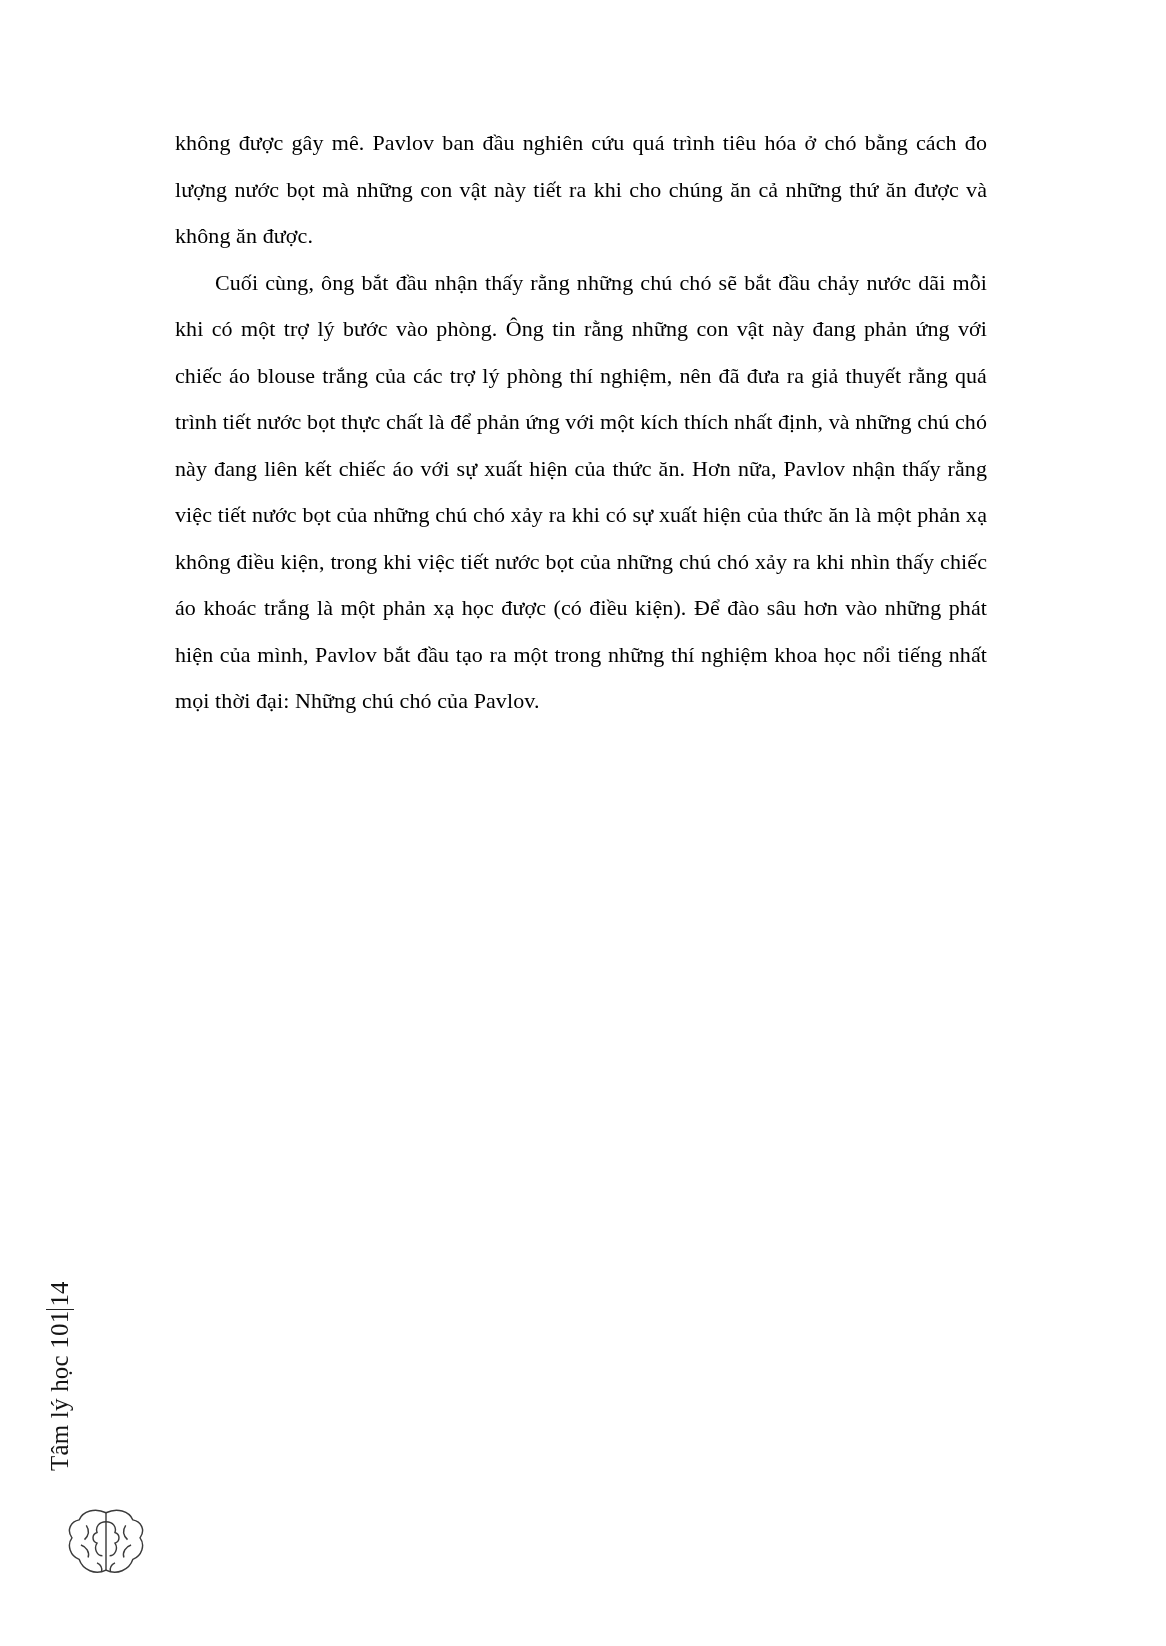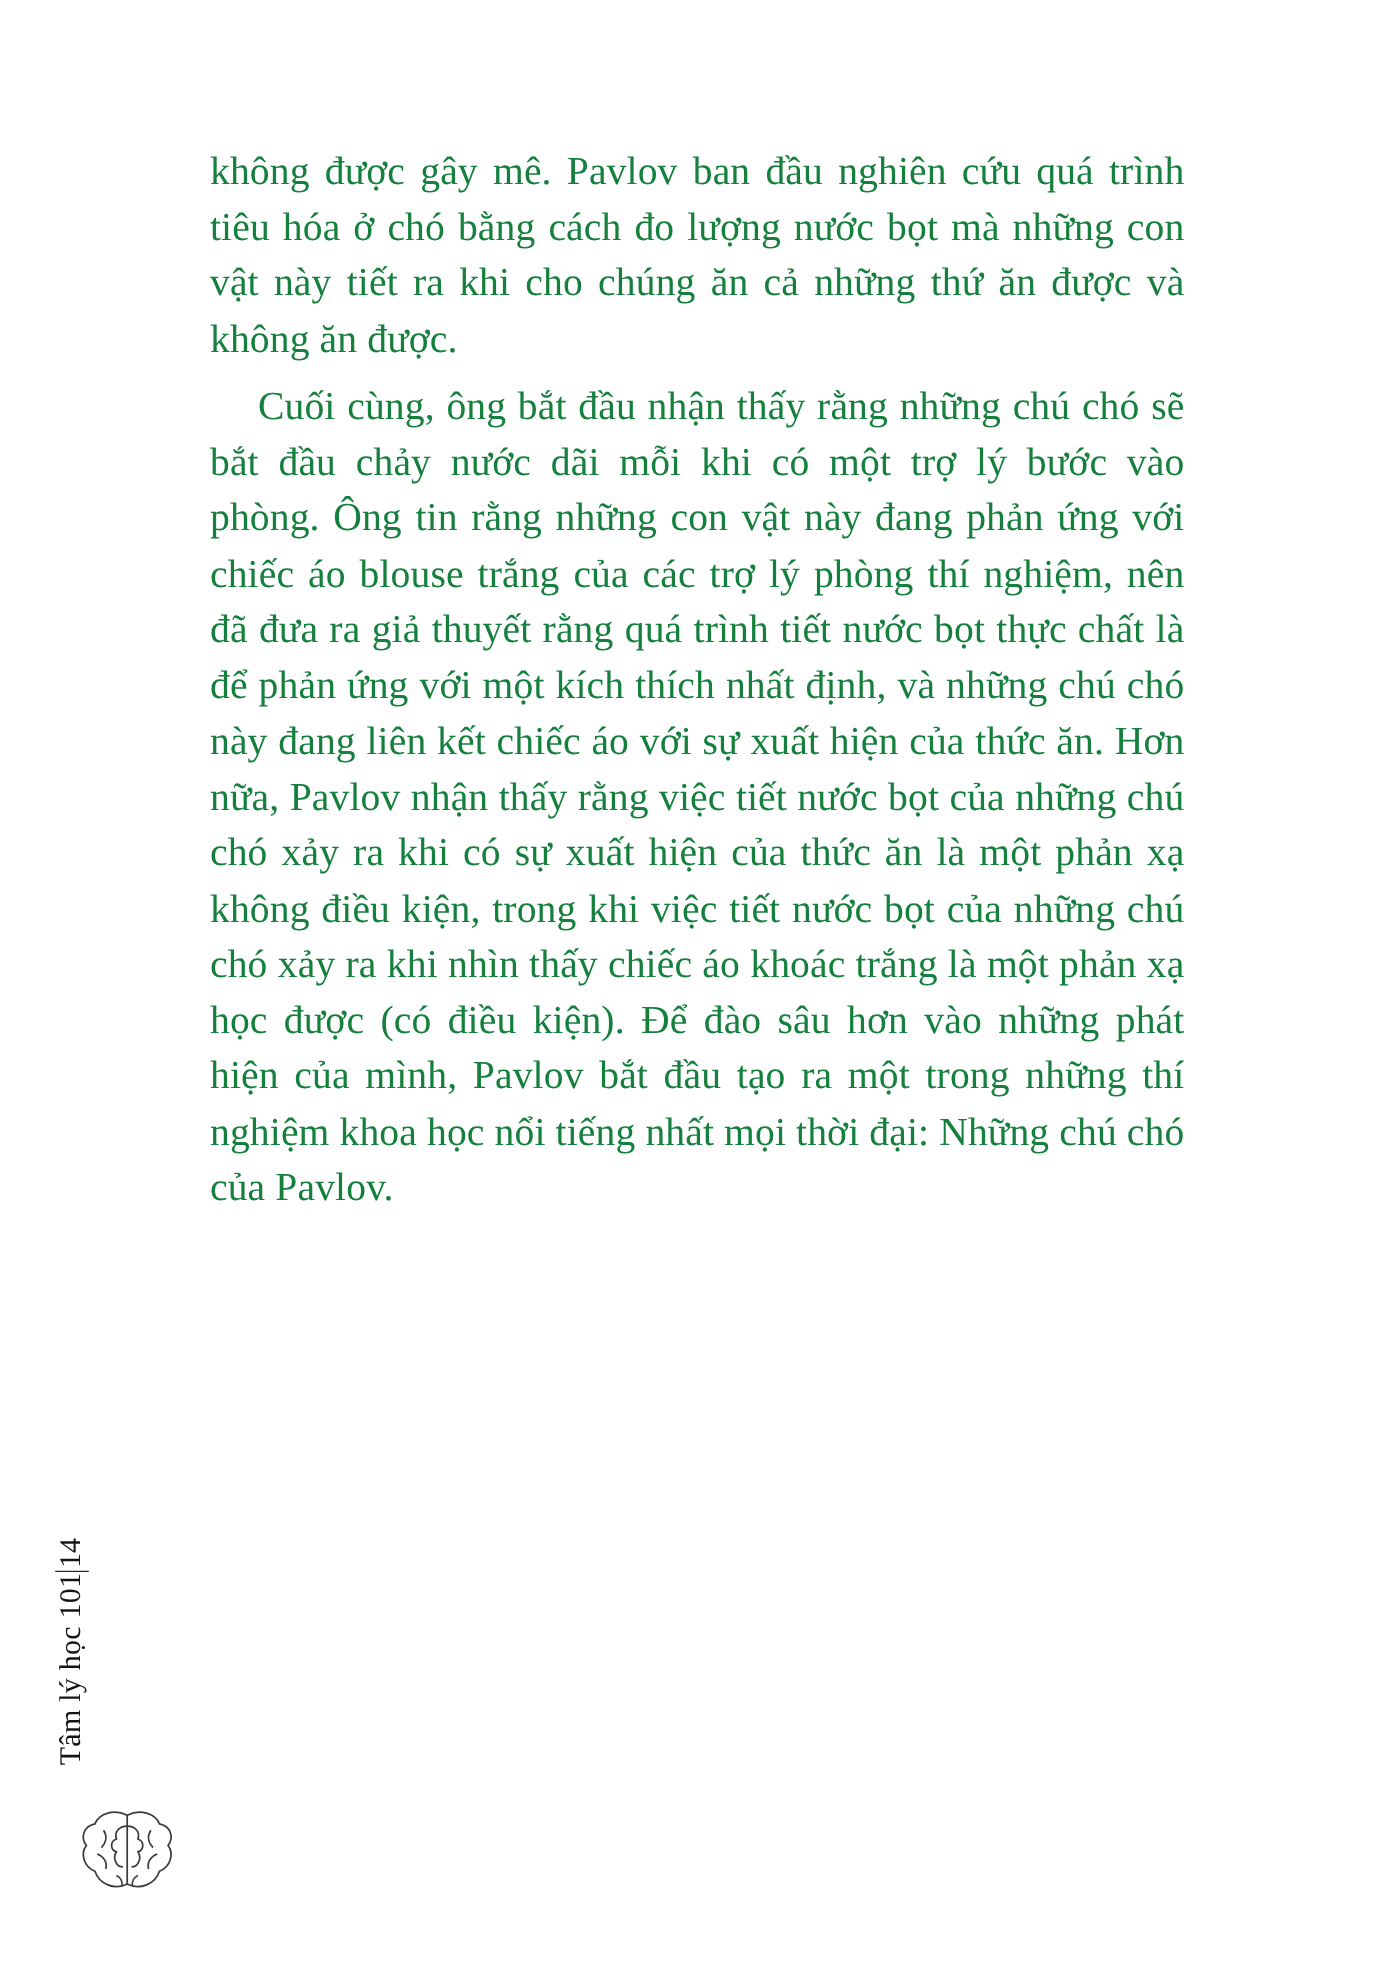--- a/index.html
+++ b/index.html
@@ -22,31 +22,30 @@
   }
 
   .text-column {
     position: absolute;
     left: 175px;
     top: 120px;
     width: 812px;
   }
 
   .paragraph {
-    font-size: 33px;
+    font-size: 22px;
     line-height: 46.5px;
     text-align: justify;
     text-justify: inter-word;
     margin: 0;
     letter-spacing: 0.1px;
-    color: #15803d;
+    color: #000000;
   }
 
   .paragraph + .paragraph {
-    margin-top: 10px;
   }
 
   .paragraph.indented {
     text-indent: 40px;
   }
 
   
   .side-footer {
     position: absolute;
     left: 74px;

